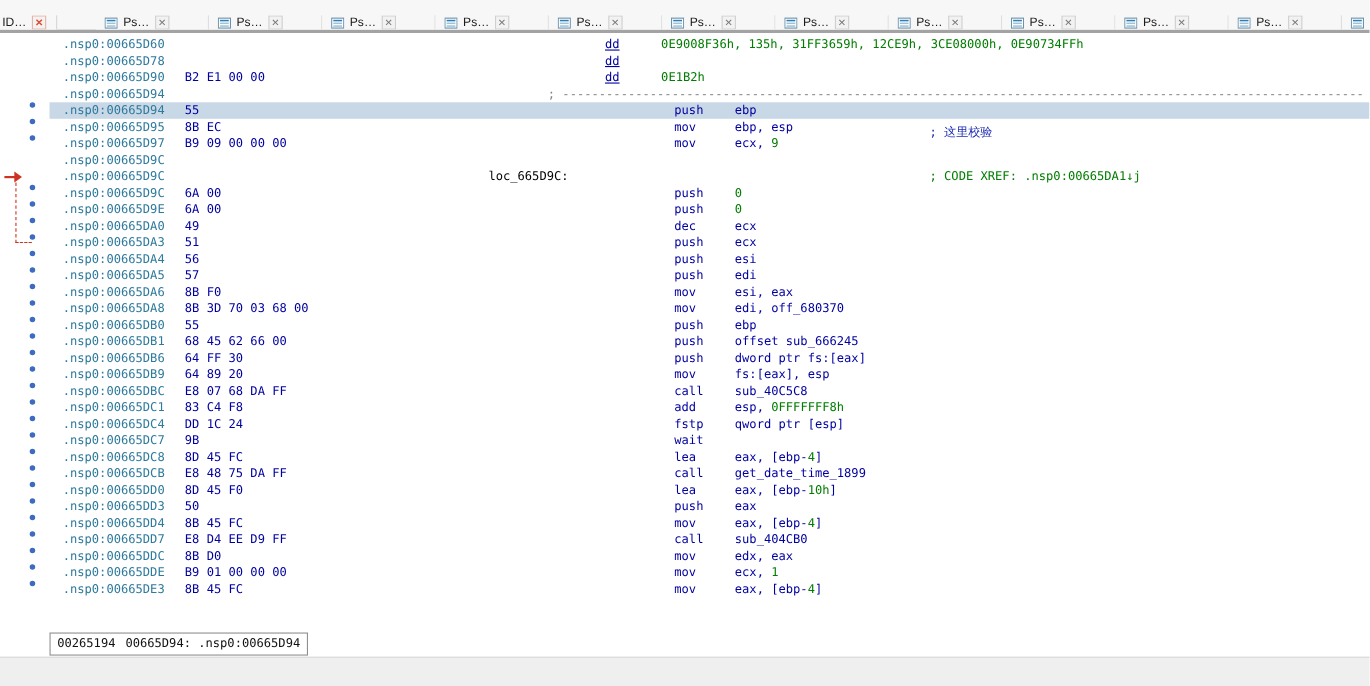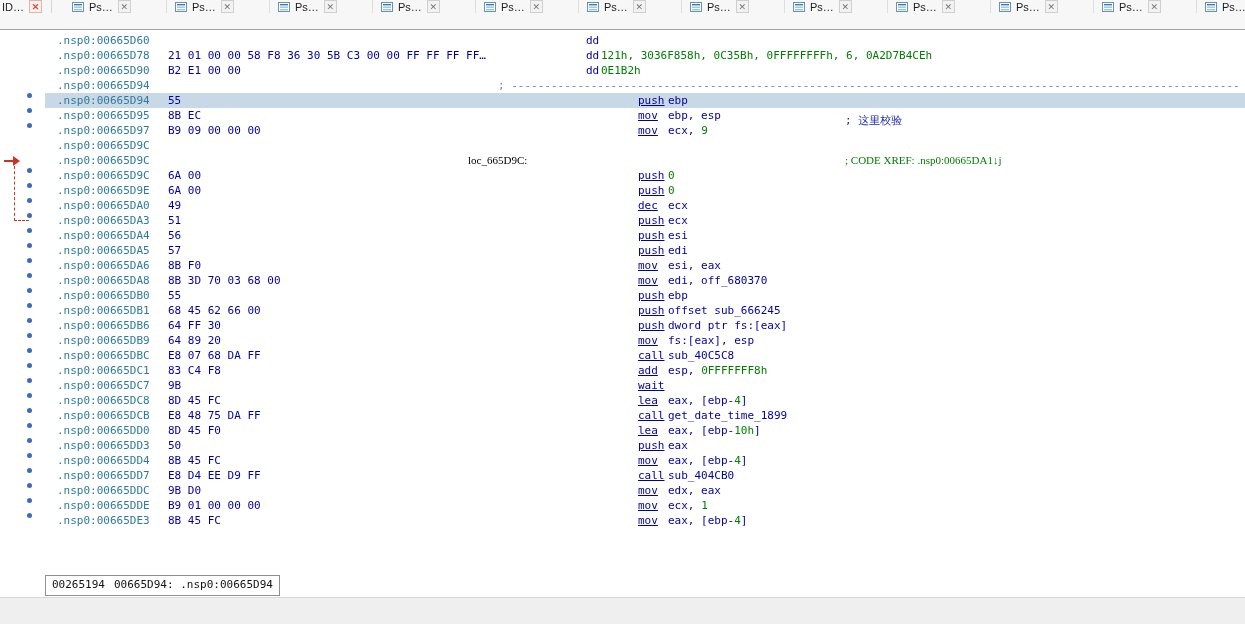--- a/index.html
+++ b/index.html
@@ -5,50 +5,50 @@
   :root{
     --code:#0000a0; --num:#007d00; --addr:#2e7a9c; --ucmt:#1c2bb0; --xref:#007d00;
     --sepc:#808080; --hlbg:#c9d8e6; --dotc:#3d6bbf; --jmpc:#cc3322;
   }
   html,body{margin:0;padding:0;}
   body{width:1245px;height:624px;overflow:hidden;background:#ffffff;position:relative;
        font-family:"DejaVu Sans Mono","DejaVu Sans",monospace;}
 
   
   .tabbar{position:absolute;top:0;left:0;right:0;height:30px;background:#f7f7f7;
-          border-bottom:1px solid #a3a3a3;display:flex;align-items:flex-start;overflow:hidden;box-sizing:border-box;}
+          border-bottom:3px solid #a3a3a3;display:flex;align-items:flex-end;overflow:hidden;box-sizing:border-box;gap:23px;}
   .tab{display:flex;align-items:center;gap:5px;padding:0 8px;box-sizing:border-box;
        border-right:1px solid #dedede;background:#f7f7f7;flex:0 0 103px;
        font-family:"Liberation Sans",sans-serif;font-size:11px;color:#1c1c1c;white-space:nowrap;overflow:hidden;}
   .tab.first{flex:0 0 52px;margin-right:12px;padding-left:2px;border-right:1px solid #d5d5d5;}
   .tab-label{overflow:hidden;text-overflow:ellipsis;}
   .tab-close{flex:0 0 13px;width:13px;height:13px;border:1px solid #cfcfcf;background:#f2f2f2;
              color:#777;font-size:9px;line-height:12px;text-align:center;box-sizing:border-box;cursor:default;}
   .tab-close.red{color:#e0492e;border-color:#e5b4a8;font-weight:bold;}
   .tab-icon{display:flex;align-items:center;}
   .tab-icon svg{display:block;}
 
   
   .listing{position:absolute;top:30px;left:0;right:0;height:543px;background:#fff;overflow:hidden;}
   .rows{position:absolute;top:3px;left:0;right:0;}
   .row{position:relative;height:15px;font-size:11px;line-height:15px;white-space:pre;}
   .row.hl::before{content:"";position:absolute;left:45px;right:0;top:0;bottom:0;background:var(--hlbg);}
   .row > span{position:absolute;top:0;}
   .dot{left:27px;top:5px;width:5px;height:5px;border-radius:50%;background:var(--dotc);}
   .a{left:57px;color:var(--addr);}
   .b{left:168px;color:var(--code);}
-  .m{left:638px;color:var(--code);text-decoration:underline;}
+  .m{left:613px;color:var(--code);}
   .o{left:668px;color:var(--code);}
-  .md{left:586px;color:var(--code);}
+  .md{left:550px;color:var(--code);text-decoration:underline;}
   .od{left:601px;color:var(--code);}
-  .lab{left:468px;color:#000000;font-family:Liberation Serif, serif;}
+  .lab{left:444px;color:#000000;}
   .sepln{left:498px;color:var(--sepc);}
   .c{left:845px;}
   .cu{color:var(--ucmt);margin-top:20px;}
-  .cx{color:var(--xref);font-family:Liberation Serif, serif;}
+  .cx{color:var(--xref);}
   .o span,.od span{position:static;display:inline;}
   .s-code{color:var(--code);}
   .s-num{color:var(--num);}
 
   
   .jump{position:absolute;left:0;top:0;width:45px;height:100%;pointer-events:none;}
   .jl{position:absolute;left:4px;top:130px;width:10px;height:2px;background:var(--jmpc);}
   .jhead{position:absolute;left:13px;top:126px;width:0;height:0;
          border-top:5px solid transparent;border-bottom:5px solid transparent;border-left:7px solid var(--jmpc);}
   .jv{position:absolute;left:14px;top:136px;height:55px;width:0;border-left:1px dashed var(--jmpc);}
@@ -212,22 +212,22 @@
       </svg>
     </span>
     <span class="tab-label">Ps…</span>
 
   </div>
     </div>
 </div>
 
 <div class="listing">
   <div class="rows" id="rows">
-      <div class="row"><span class="a">.nsp0:00665D60</span><span class="md">dd</span></div>
-      <div class="row"><span class="a">.nsp0:00665D78</span><span class="b">21 01 00 00 58 F8 36 30 5B C3 00 00 FF FF FF FF…</span><span class="md">dd</span><span class="od"><span class="s-num">121h, 3036F858h, 0C35Bh, 0FFFFFFFFh, 6, 0A2D7B4CEh</span></span></div>
+      <div class="row"><span class="a">.nsp0:00665D60</span><span class="md">dd</span><span class="od"><span class="s-num">0E9008F36h, 135h, 31FF3659h, 12CE9h, 3CE08000h, 0E90734FFh</span></span></div>
+      <div class="row"><span class="a">.nsp0:00665D78</span><span class="md">dd</span></div>
       <div class="row"><span class="a">.nsp0:00665D90</span><span class="b">B2 E1 00 00</span><span class="md">dd</span><span class="od"><span class="s-num">0E1B2h</span></span></div>
       <div class="row"><span class="a">.nsp0:00665D94</span><span class="sepln">; --------------------------------------------------------------------------------------------------------------</span></div>
       <div class="row hl"><span class="dot"></span><span class="a">.nsp0:00665D94</span><span class="b">55</span><span class="m">push</span><span class="o"><span class="s-code">ebp</span></span><span class="c cu">; 这里校验</span></div>
       <div class="row"><span class="dot"></span><span class="a">.nsp0:00665D95</span><span class="b">8B EC</span><span class="m">mov</span><span class="o"><span class="s-code">ebp, esp</span></span></div>
       <div class="row"><span class="dot"></span><span class="a">.nsp0:00665D97</span><span class="b">B9 09 00 00 00</span><span class="m">mov</span><span class="o"><span class="s-code">ecx, </span><span class="s-num">9</span></span></div>
       <div class="row"><span class="a">.nsp0:00665D9C</span></div>
       <div class="row"><span class="a">.nsp0:00665D9C</span><span class="lab">loc_665D9C:</span><span class="c cx">; CODE XREF: .nsp0:00665DA1↓j</span></div>
       <div class="row"><span class="dot"></span><span class="a">.nsp0:00665D9C</span><span class="b">6A 00</span><span class="m">push</span><span class="o"><span class="s-num">0</span></span></div>
       <div class="row"><span class="dot"></span><span class="a">.nsp0:00665D9E</span><span class="b">6A 00</span><span class="m">push</span><span class="o"><span class="s-num">0</span></span></div>
       <div class="row"><span class="dot"></span><span class="a">.nsp0:00665DA0</span><span class="b">49</span><span class="m">dec</span><span class="o"><span class="s-code">ecx</span></span></div>
@@ -235,28 +235,29 @@
       <div class="row"><span class="dot"></span><span class="a">.nsp0:00665DA4</span><span class="b">56</span><span class="m">push</span><span class="o"><span class="s-code">esi</span></span></div>
       <div class="row"><span class="dot"></span><span class="a">.nsp0:00665DA5</span><span class="b">57</span><span class="m">push</span><span class="o"><span class="s-code">edi</span></span></div>
       <div class="row"><span class="dot"></span><span class="a">.nsp0:00665DA6</span><span class="b">8B F0</span><span class="m">mov</span><span class="o"><span class="s-code">esi, eax</span></span></div>
       <div class="row"><span class="dot"></span><span class="a">.nsp0:00665DA8</span><span class="b">8B 3D 70 03 68 00</span><span class="m">mov</span><span class="o"><span class="s-code">edi, off_680370</span></span></div>
       <div class="row"><span class="dot"></span><span class="a">.nsp0:00665DB0</span><span class="b">55</span><span class="m">push</span><span class="o"><span class="s-code">ebp</span></span></div>
       <div class="row"><span class="dot"></span><span class="a">.nsp0:00665DB1</span><span class="b">68 45 62 66 00</span><span class="m">push</span><span class="o"><span class="s-code">offset sub_666245</span></span></div>
       <div class="row"><span class="dot"></span><span class="a">.nsp0:00665DB6</span><span class="b">64 FF 30</span><span class="m">push</span><span class="o"><span class="s-code">dword ptr fs:[eax]</span></span></div>
       <div class="row"><span class="dot"></span><span class="a">.nsp0:00665DB9</span><span class="b">64 89 20</span><span class="m">mov</span><span class="o"><span class="s-code">fs:[eax], esp</span></span></div>
       <div class="row"><span class="dot"></span><span class="a">.nsp0:00665DBC</span><span class="b">E8 07 68 DA FF</span><span class="m">call</span><span class="o"><span class="s-code">sub_40C5C8</span></span></div>
       <div class="row"><span class="dot"></span><span class="a">.nsp0:00665DC1</span><span class="b">83 C4 F8</span><span class="m">add</span><span class="o"><span class="s-code">esp, </span><span class="s-num">0FFFFFFF8h</span></span></div>
+      <div class="row"><span class="dot"></span><span class="a">.nsp0:00665DC4</span><span class="b">DD 1C 24</span><span class="m">fstp</span><span class="o"><span class="s-code">qword ptr [esp]</span></span></div>
       <div class="row"><span class="dot"></span><span class="a">.nsp0:00665DC7</span><span class="b">9B</span><span class="m">wait</span></div>
       <div class="row"><span class="dot"></span><span class="a">.nsp0:00665DC8</span><span class="b">8D 45 FC</span><span class="m">lea</span><span class="o"><span class="s-code">eax, [ebp-</span><span class="s-num">4</span><span class="s-code">]</span></span></div>
       <div class="row"><span class="dot"></span><span class="a">.nsp0:00665DCB</span><span class="b">E8 48 75 DA FF</span><span class="m">call</span><span class="o"><span class="s-code">get_date_time_1899</span></span></div>
       <div class="row"><span class="dot"></span><span class="a">.nsp0:00665DD0</span><span class="b">8D 45 F0</span><span class="m">lea</span><span class="o"><span class="s-code">eax, [ebp-</span><span class="s-num">10h</span><span class="s-code">]</span></span></div>
       <div class="row"><span class="dot"></span><span class="a">.nsp0:00665DD3</span><span class="b">50</span><span class="m">push</span><span class="o"><span class="s-code">eax</span></span></div>
       <div class="row"><span class="dot"></span><span class="a">.nsp0:00665DD4</span><span class="b">8B 45 FC</span><span class="m">mov</span><span class="o"><span class="s-code">eax, [ebp-</span><span class="s-num">4</span><span class="s-code">]</span></span></div>
       <div class="row"><span class="dot"></span><span class="a">.nsp0:00665DD7</span><span class="b">E8 D4 EE D9 FF</span><span class="m">call</span><span class="o"><span class="s-code">sub_404CB0</span></span></div>
-      <div class="row"><span class="dot"></span><span class="a">.nsp0:00665DDC</span><span class="b">9B D0</span><span class="m">mov</span><span class="o"><span class="s-code">edx, eax</span></span></div>
+      <div class="row"><span class="dot"></span><span class="a">.nsp0:00665DDC</span><span class="b">8B D0</span><span class="m">mov</span><span class="o"><span class="s-code">edx, eax</span></span></div>
       <div class="row"><span class="dot"></span><span class="a">.nsp0:00665DDE</span><span class="b">B9 01 00 00 00</span><span class="m">mov</span><span class="o"><span class="s-code">ecx, </span><span class="s-num">1</span></span></div>
       <div class="row"><span class="dot"></span><span class="a">.nsp0:00665DE3</span><span class="b">8B 45 FC</span><span class="m">mov</span><span class="o"><span class="s-code">eax, [ebp-</span><span class="s-num">4</span><span class="s-code">]</span></span></div>
     </div>
   <div class="jump">
     <div class="jl"></div>
     <div class="jhead"></div>
     <div class="jv"></div>
     <div class="jb"></div>
   </div>
 </div>

